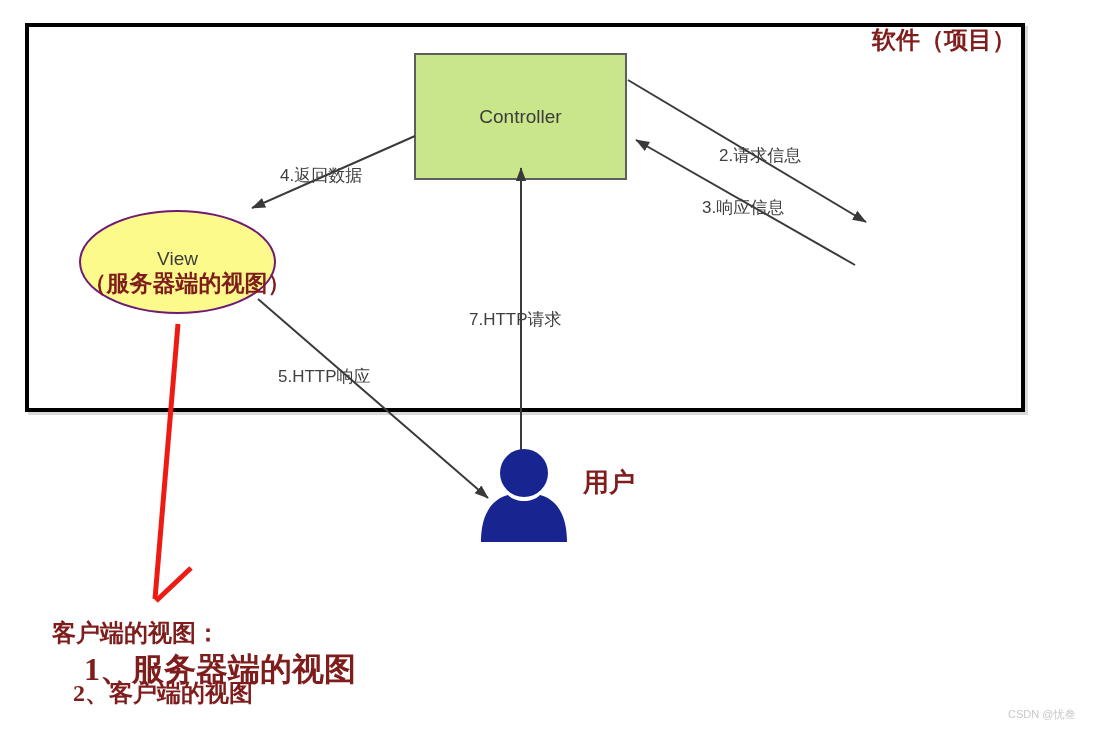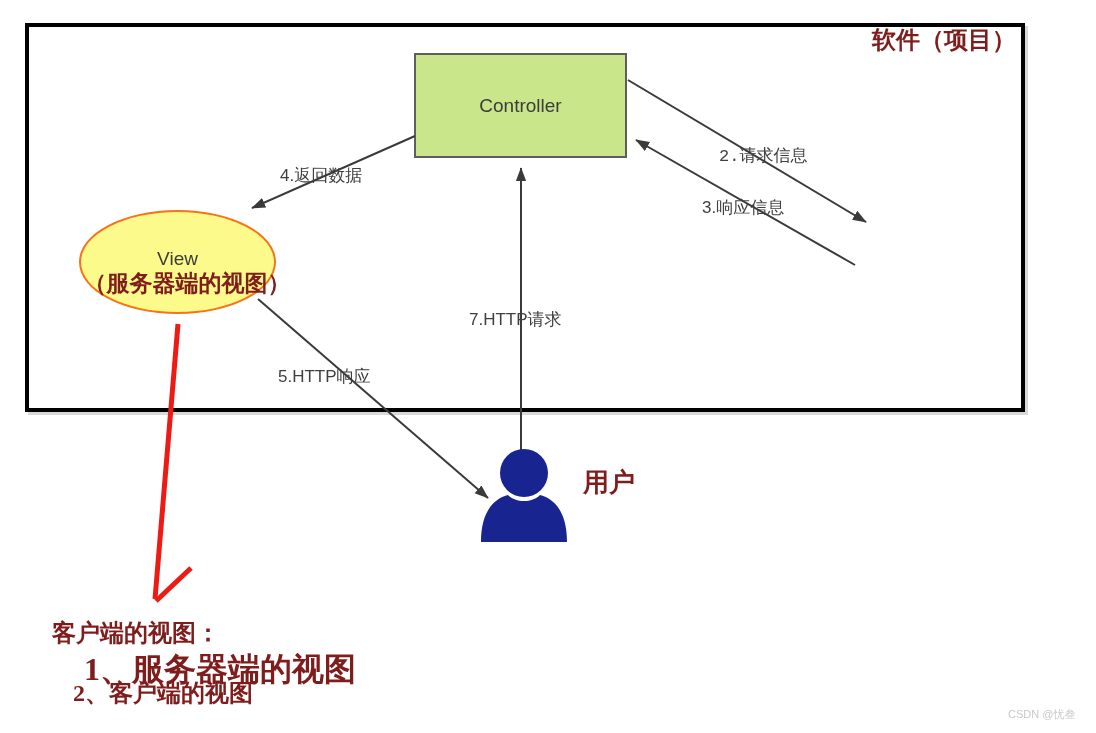--- a/index.html
+++ b/index.html
@@ -10,22 +10,22 @@
   .boundary{
     position:absolute;left:25px;top:23px;width:1000px;height:389px;
     border:4px solid #000000;box-sizing:border-box;z-index:1;
     box-shadow:3px 3px 0 rgba(170,170,170,.45);
     background:#ffffff;
   }
   .node{
     position:absolute;display:flex;align-items:center;justify-content:center;
     color:#3c3c3c;font-size:19px;box-sizing:border-box;z-index:2;white-space:nowrap;
   }
-  .controller{left:414px;top:53px;width:213px;height:105px;background:#c9e68a;border:2px solid #5e5e5e;}
-  .view{left:79px;top:210px;width:197px;height:104px;background:#fcfa8b;border:2px solid #f97316;border-radius:50%;align-items:flex-start;padding-top:36px;}
+  .controller{left:414px;top:53px;width:213px;height:127px;background:#c9e68a;border:2px solid #5e5e5e;}
+  .view{left:79px;top:210px;width:197px;height:104px;background:#fcfa8b;border:2px solid #701a75;border-radius:50%;align-items:flex-start;padding-top:36px;}
   .model{left:854px;top:208px;width:126px;height:126px;background:#cfe4f7;border:2px solid #6f8fae;border-radius:50%;}
   .overlay{position:absolute;left:0;top:0;width:1096px;height:733px;z-index:5;pointer-events:none;}
   .edge-lbl{position:absolute;font-size:17px;color:#3f3f3f;z-index:6;white-space:nowrap;}
   .red-serif{
     position:absolute;font-family:"Liberation Serif","DejaVu Serif",serif;
     color:#7f1d1d;font-weight:bold;z-index:6;white-space:nowrap;line-height:1.15;
   }
   .boundary-title{left:872px;top:27px;font-size:24px;}
   .view-sub{left:62px;top:271px;width:250px;text-align:center;font-size:23px;}
   .user-label{left:583px;top:468px;font-size:26px;}
@@ -71,21 +71,21 @@
       <path d="M191,568 L156,601" stroke="#ed1b13" stroke-width="5" fill="none"></path>
     </g>
 
     <g>
       <circle cx="524" cy="473" r="24" fill="#182590"></circle>
       <path d="M481,542 C481,509 496,498 508,495 C516,503 532,503 540,495 C552,498 567,509 567,542 Z" fill="#182590"></path>
     </g>
   </svg>
 
   <div class="edge-lbl" style="left:469px;top:308px;">7.HTTP请求</div>
-  <div class="edge-lbl" style="left:719px;top:144px;font-family:Liberation Mono, monospace;">2.请求信息</div>
+  <div class="edge-lbl" style="left:719px;top:144px;">2.请求信息</div>
   <div class="edge-lbl" style="left:702px;top:196px;">3.响应信息</div>
   <div class="edge-lbl" style="left:280px;top:164px;">4.返回数据</div>
   <div class="edge-lbl" style="left:278px;top:365px;">5.HTTP响应</div>
 
   <div class="red-serif user-label">用户</div>
 
   <div class="red-serif note-title">客户端的视图：</div>
   <div class="red-serif note-item-1">1、服务器端的视图</div>
   <div class="red-serif note-item-2">2、客户端的视图</div>
 

